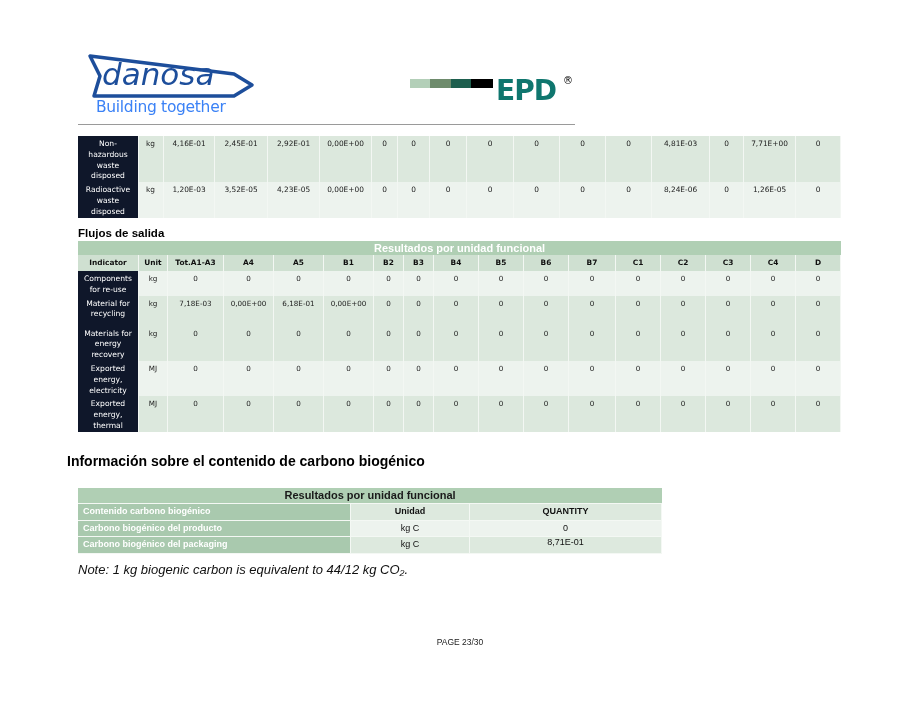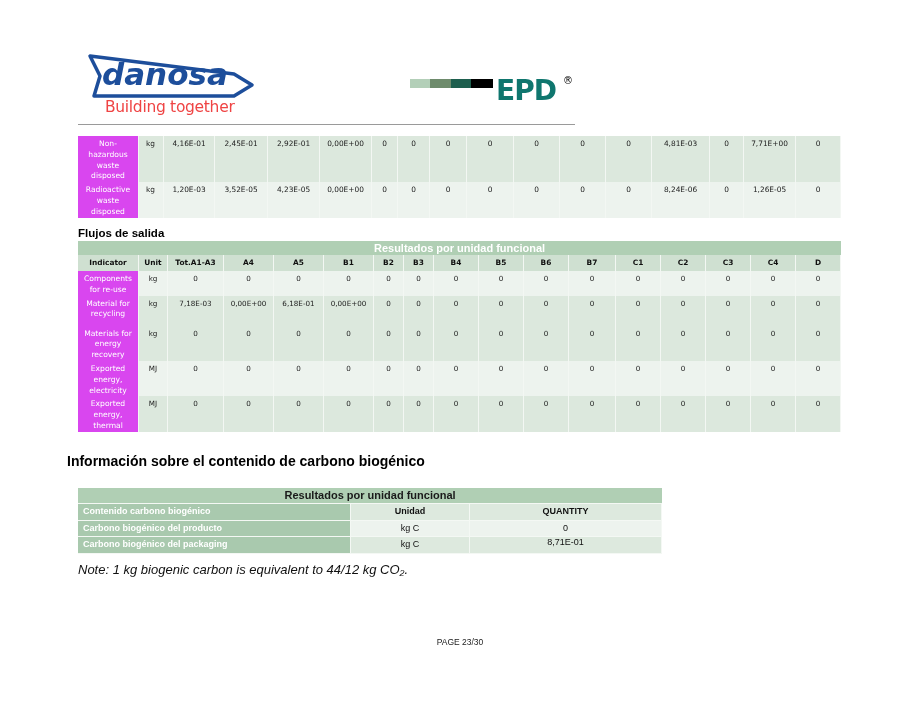--- a/index.html
+++ b/index.html
@@ -1,39 +1,39 @@
 <!DOCTYPE html>
 <html><head>
 <meta charset="utf-8">
 <style>
   html, body { margin: 0; padding: 0; background: #ffffff; }
   body { width: 920px; height: 710px; position: relative; overflow: hidden; font-family: "Liberation Sans", sans-serif; color: #000; }
 
   .logo { position: absolute; left: 84px; top: 52px; width: 172px; height: 72px; }
   .logo svg { position: absolute; left: 0; top: 0; }
-  .logo-word { position: absolute; left: 18px; top: 4px; font-family: "DejaVu Sans", sans-serif; font-style: italic; font-weight: bold; font-size: 31px; color: #1d4e9b; letter-spacing: 0px; }
-  .logo-tag { position: absolute; left: 21px; top: 46px; font-family: "DejaVu Sans", sans-serif; font-size: 15.5px; color: #ef4444; letter-spacing: -0.3px; text-align: right; }
+  .logo-word { position: absolute; left: 18px; top: 4px; font-family: "DejaVu Sans", sans-serif; font-style: italic; font-weight: normal; font-size: 31px; color: #1d4e9b; letter-spacing: 0px; }
+  .logo-tag { position: absolute; left: 12px; top: 46px; font-family: "DejaVu Sans", sans-serif; font-size: 15.5px; color: #3b82f6; letter-spacing: -0.3px; text-align: right; }
 
   .epd { position: absolute; left: 410px; top: 74px; height: 30px; }
   .epd .bar { position: absolute; top: 5px; height: 9px; }
   .epd-text { position: absolute; left: 86px; top: 0px; font-family: "DejaVu Sans", sans-serif; font-weight: bold; font-size: 28px; color: #0f766e; letter-spacing: -1px; }
   .epd-reg { position: absolute; left: 153px; top: 1px; font-size: 10px; font-family: "DejaVu Sans", sans-serif; }
 
   .header-rule { position: absolute; left: 78px; top: 124px; width: 497px; height: 1px; background: #9a9a9a; }
 
   table { border-collapse: separate; border-spacing: 0; position: absolute; table-layout: fixed; }
   td, th { padding: 0; }
 
   
   .t1 { left: 78px; top: 136px; width: 763px; }
   .t1 td { font-family: "DejaVu Sans", sans-serif; font-size: 7.4px; vertical-align: top; text-align: center; color: #222; border-right: 1px solid #f3f7f3; padding-top: 3px; line-height: 10.8px; }
   .ind { background: #a9c9ae; color: #ffffff !important; font-size: 7.6px !important; }
   .r-dark td { background: #dce8dd; }
   .r-light td { background: #edf3ee; }
-  .r-dark td.ind, .r-light td.ind { background: #d946ef; margin-top: 42px; }
+  .r-dark td.ind, .r-light td.ind { background: #0f172a; margin-top: 42px; }
   .unit { text-align: left !important; padding-left: 7px; }
 
   .section-title { position: absolute; left: 78px; top: 227px; font-family: "Liberation Sans", sans-serif; font-weight: bold; font-size: 11.5px; }
 
   .t2 { left: 78px; top: 241px; width: 763px; }
   .t2 td { font-family: "DejaVu Sans", sans-serif; font-size: 7.2px; vertical-align: top; text-align: center; color: #222; border-right: 1px solid #f3f7f3; padding-top: 3px; line-height: 10.8px; }
   .t2 .banner td { background: #b0cfb4; color: #ffffff; font-family: "Liberation Sans", sans-serif; font-weight: bold; font-size: 11px; height: 14px; padding: 0; line-height: 14px; border-right: none; }
   .t2 .hdr td { background: #cfe0d1; font-weight: bold; color: #111; height: 14px; padding-top: 2px; line-height: 11px; font-size: 7.4px; }
 
   .bio-title { position: absolute; left: 67px; top: 453px; font-family: "Liberation Sans", sans-serif; font-weight: bold; font-size: 14px; }

